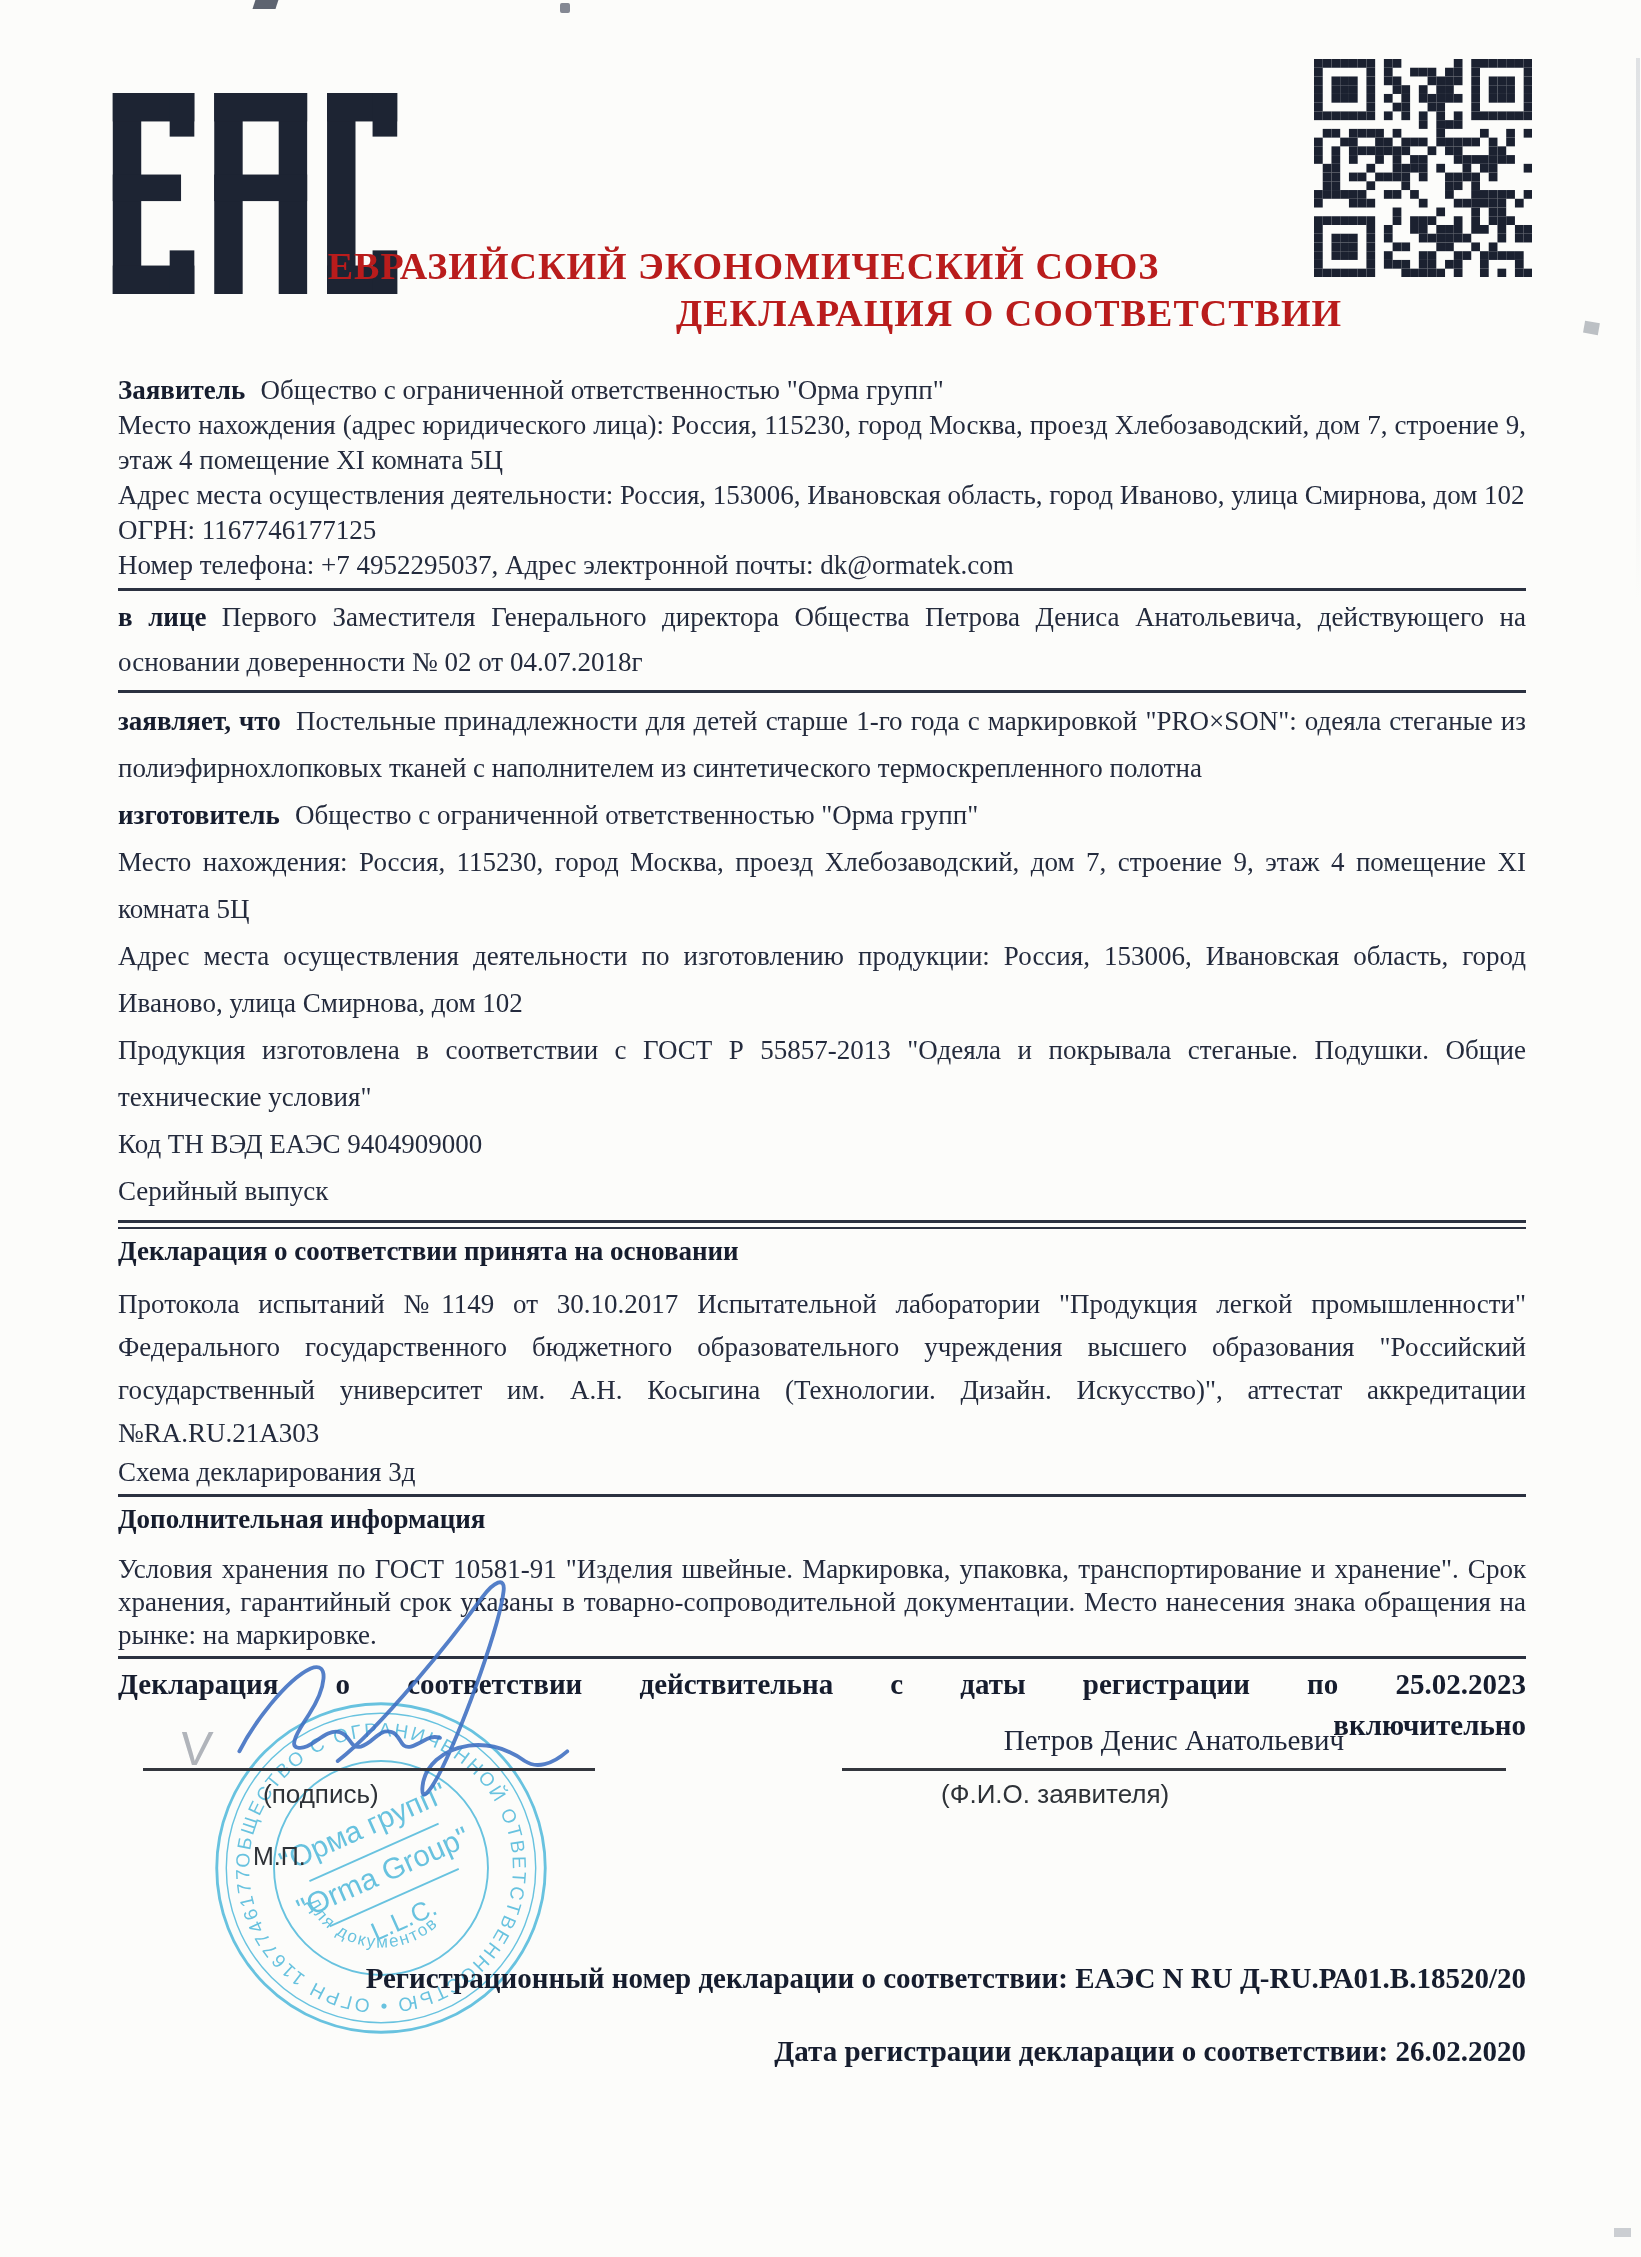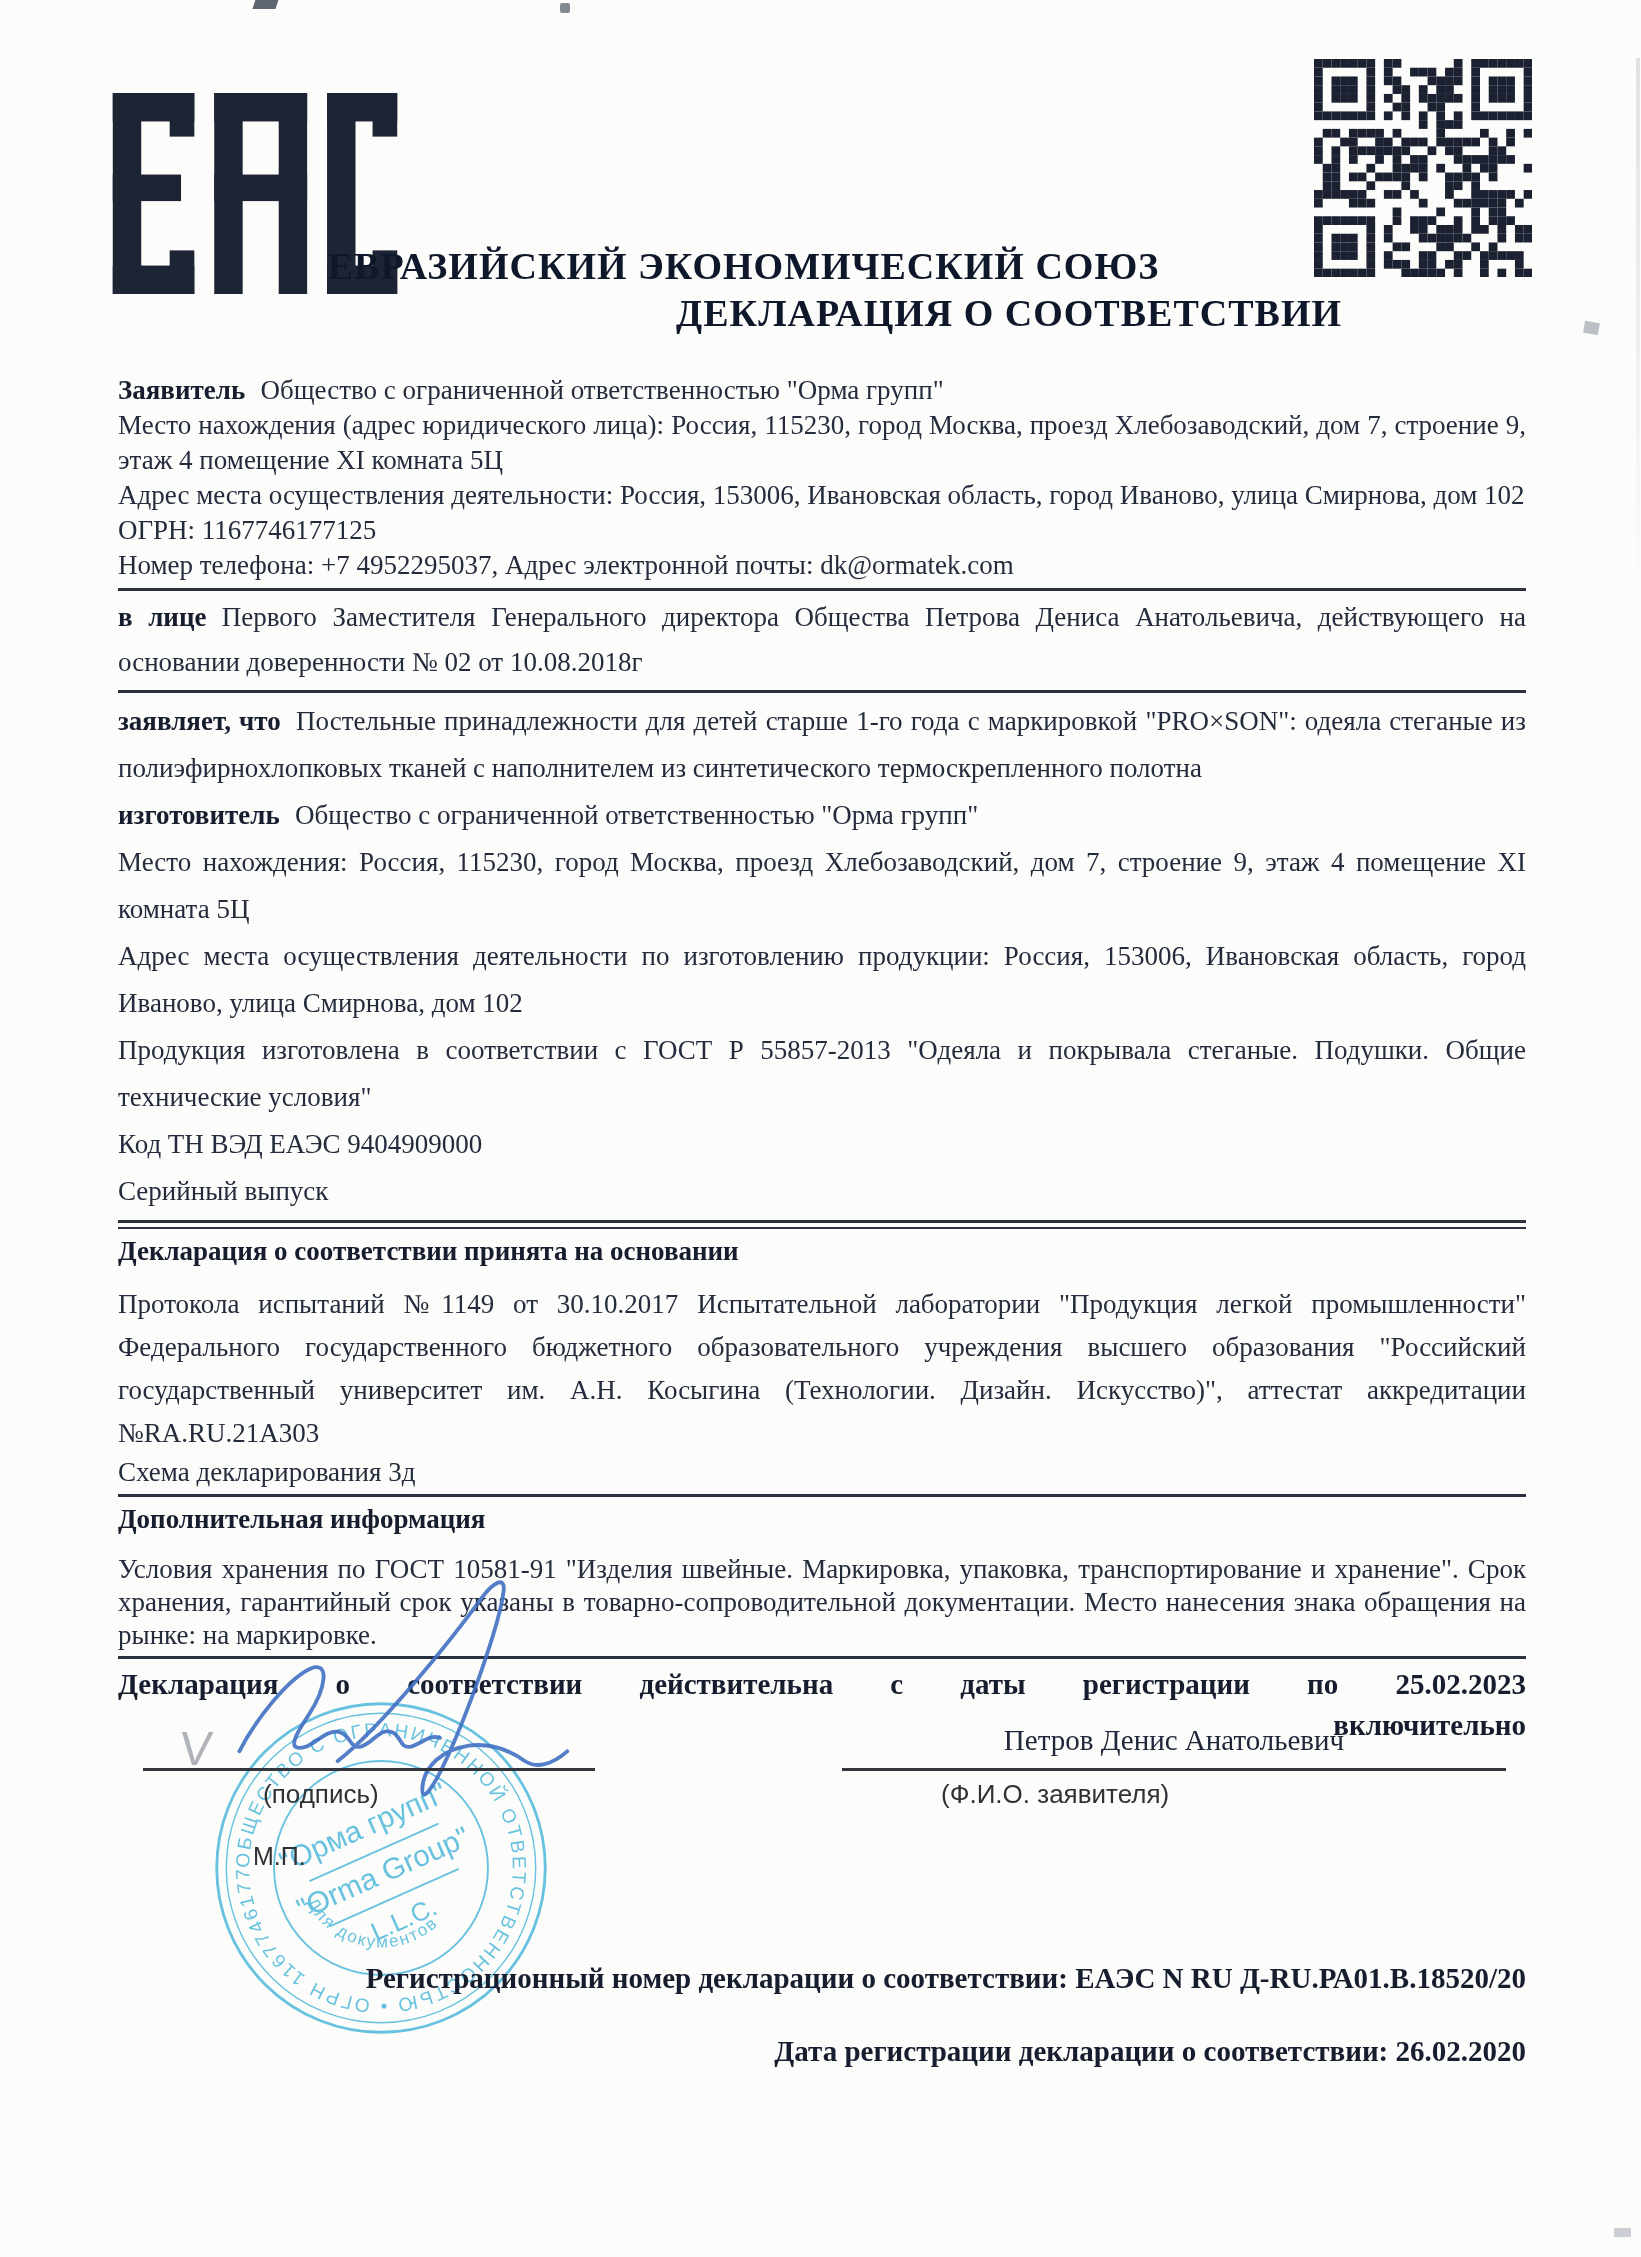--- a/index.html
+++ b/index.html
@@ -5,21 +5,21 @@
   html,body{margin:0;padding:0;background:#9a9a9a;}
   .page{
     position:relative;width:1641px;height:2257px;margin:0 auto;
     background:#fcfcfa;overflow:hidden;
     font-family:"Liberation Serif",serif;color:#242b3d;
   }
   
   .eac-logo{position:absolute;left:112px;top:93px;width:286px;height:201px;}
   .qr{position:absolute;left:1309px;top:54px;width:228px;height:228px;padding:4.8px;box-sizing:border-box;}
   .title-wrap{position:absolute;left:145px;top:243px;width:1197px;text-align:center;
-    font-weight:bold;color:#0f172a;letter-spacing:1px;}
+    font-weight:bold;color:#b91c1c;letter-spacing:1px;}
   .title-wrap .t1{font-size:38px;line-height:46px;}
   .title-wrap .t2{font-size:38px;line-height:48px;text-align:right;}
   
   .content{position:absolute;left:118px;top:373px;width:1408px;
     font-size:27px;line-height:35px;text-align:justify;}
   .content p{margin:0;}
   .b{font-weight:bold;color:#161d2e;margin-right:15.4px;}
   .hd{font-weight:bold;color:#161d2e;text-align:left;}
   .rule{border:none;height:2.9px;background:#2b3140;margin:4.8px 0 4.8px 0;}
   .rule.thin{height:1.9px;}
@@ -424,21 +424,21 @@
     <div class="blk-applicant">
       <p><b class="b">Заявитель</b><span>Общество с ограниченной ответственностью "Орма групп"</span></p>
       <p>Место нахождения (адрес юридического лица): Россия, 115230, город Москва, проезд Хлебозаводский, дом 7, строение 9, этаж 4 помещение XI комната 5Ц</p>
       <p>Адрес места осуществления деятельности: Россия, 153006, Ивановская область, город Иваново, улица Смирнова, дом 102</p>
       <p>ОГРН: 1167746177125</p>
       <p>Номер телефона: +7 4952295037, Адрес электронной почты: dk@ormatek.com</p>
     </div>
     <hr class="rule">
 
     <div class="blk-rep">
-      <p><b class="b">в лице</b><span>Первого Заместителя Генерального директора Общества Петрова Дениса Анатольевича, действующего на основании доверенности № 02 от 10.08.2018г</span></p>
+      <p><b class="b">в лице</b><span>Первого Заместителя Генерального директора Общества Петрова Дениса Анатольевича, действующего на основании доверенности № 02 от 04.07.2018г</span></p>
     </div>
     <hr class="rule">
 
     <div class="blk-decl">
       <p><b class="b">заявляет, что</b><span>Постельные принадлежности для детей старше 1-го года с маркировкой "PRO×SON": одеяла стеганые из полиэфирнохлопковых тканей с наполнителем из синтетического термоскрепленного полотна</span></p>
       <p><b class="b">изготовитель</b><span>Общество с ограниченной ответственностью "Орма групп"</span></p>
       <p>Место нахождения: Россия, 115230, город Москва, проезд Хлебозаводский, дом 7, строение 9, этаж 4 помещение XI комната 5Ц</p>
       <p>Адрес места осуществления деятельности по изготовлению продукции: Россия, 153006, Ивановская область, город Иваново, улица Смирнова, дом 102</p>
       <p>Продукция изготовлена в соответствии с ГОСТ Р 55857-2013 "Одеяла и покрывала стеганые. Подушки. Общие технические условия"</p>
       <p>Код ТН ВЭД ЕАЭС 9404909000</p>

